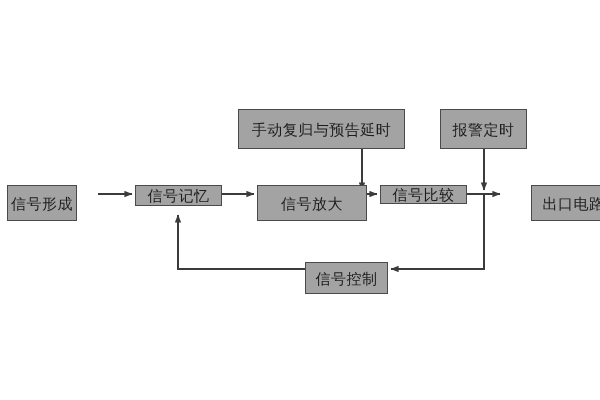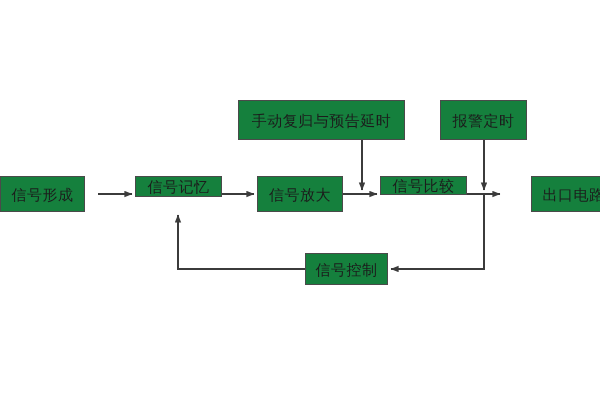--- a/index.html
+++ b/index.html
@@ -22,37 +22,38 @@
     position: absolute;
     left: 0;
     top: 0;
     width: 600px;
     height: 400px;
   }
   .node {
     position: absolute;
     box-sizing: border-box;
     border: 1.4px solid #4a4a4a;
-    background: #15803d;
+    background: #a3a3a3;
     display: flex;
     align-items: center;
     justify-content: center;
     color: #1c1c1c;
     letter-spacing: 0.5px;
     white-space: nowrap;
     line-height: 1;
+    margin-top: 9px;
   }
   .node-label {
     display: block;
     font-size: 15px;
     color: #1c1c1c;
   }
-  .n-xing  { left: 0;  top: 176px; width: 85px;  height: 36px; }
+  .n-xing  { left: 7px;  top: 176px; width: 70px;  height: 36px; }
   .n-jiyi  { left: 135px; top: 176px; width: 87px;  height: 21px; }
-  .n-fangda{ left: 257px; top: 176px; width: 86px;  height: 36px; }
+  .n-fangda{ left: 257px; top: 176px; width: 110px;  height: 36px; }
   .n-bijiao{ left: 380px; top: 176px; width: 87px;  height: 19px; text-align: center; }
   .n-chukou{ left: 531px; top: 176px; width: 85px;  height: 36px; }
   .n-shoudong { left: 238px; top: 100px; width: 167px; height: 40px; }
   .n-baojing  { left: 440px; top: 100px; width: 87px;  height: 40px; }
   .n-kongzhi  { left: 305px; top: 253px; width: 83px;  height: 32px; }
 
   .caption {
     position: absolute;
     left: 0;
     top: 300px;

